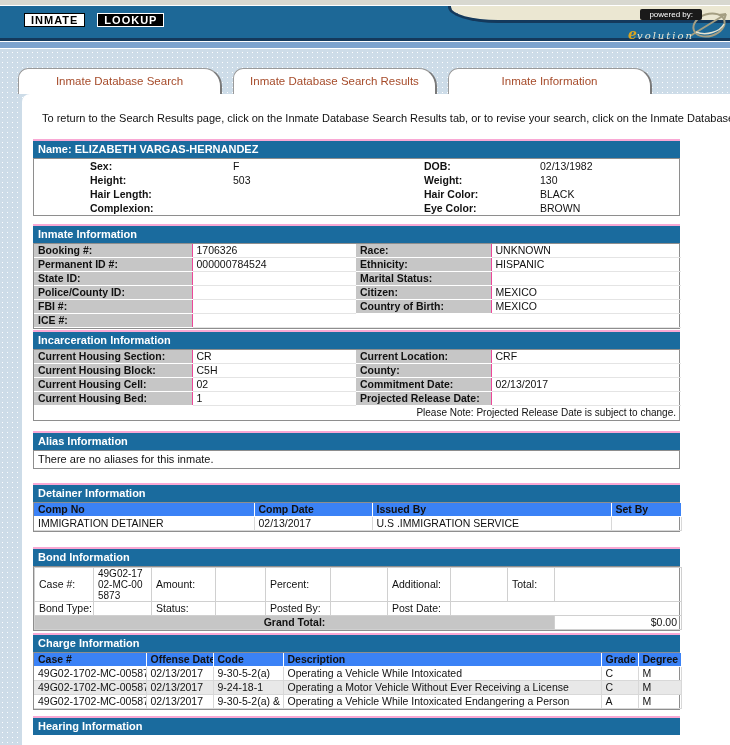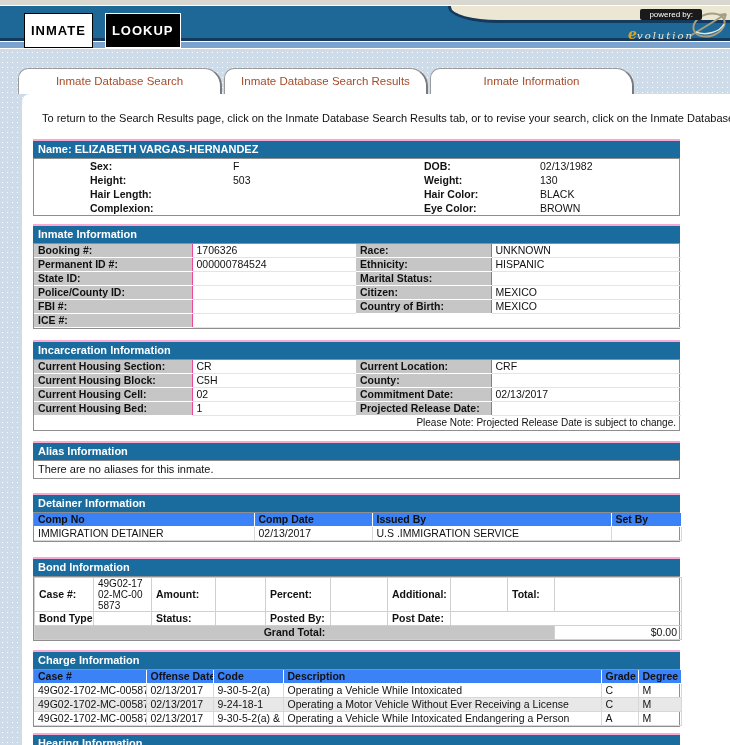--- a/index.html
+++ b/index.html
@@ -14,60 +14,60 @@
     background-image:radial-gradient(#ffffff 0.8px, rgba(255,255,255,0) 0.9px);
     background-size:5px 5px;
   }
   
   .top-strip { height:6px; background:#d8d8d0; border-bottom:1px solid #ffffff; }
   .hdr { position:relative; height:35px; background:#1d6897; border-bottom:3px solid #14395c; }
   .cream { position:absolute; top:0; left:448px; right:0; height:17px;
     background:#ebe7d2; border-bottom:3px solid #14395c; border-left:3px solid #14395c;
     border-bottom-left-radius:50px 16px; }
   .logo { position:absolute; top:7px; left:24px; white-space:nowrap; }
-  .logo span { display:inline-block; font-weight:bold; font-size:13px; letter-spacing:1px; padding:9px 6px; }
+  .logo span { display:inline-block; font-weight:bold; font-size:11px; letter-spacing:1px; padding:0 6px; }
   .logo .w { background:#ffffff; color:#000; border:1px solid #000; }
   .logo .b { background:#000; color:#fff; border:1px solid #fff; margin-left:12px; }
   .pby { position:absolute; top:3px; right:28px; background:#1a1a1a; color:#fff;
     font-size:8px; padding:1px 9px; border-radius:2px; z-index:3; }
   .evol { position:absolute; top:20px; right:36px; z-index:3; font-style:italic; white-space:nowrap; }
   .evol .e { font-family:"DejaVu Serif", serif; font-weight:bold; font-size:14px; color:#d9a421; }
   .evol .rest { font-family:"DejaVu Serif", serif; font-size:10px; color:#ece8d4; letter-spacing:2px; }
   .swoosh { position:absolute; top:0px; right:0px; z-index:2; }
   .mid-strip { height:8px; background:#7ca3ce; border-top:1px solid #fff; border-bottom:1px solid #fff; }
   
-  .tabs { position:absolute; top:68px; left:18px; display:flex; gap:2px; z-index:5; }
+  .tabs { position:absolute; top:68px; left:18px; display:flex; gap:11px; z-index:5; }
   .tab { width:204px; height:26px; line-height:25px; text-align:center;
     background:#ffffff; color:#a64b2a; font-size:11.5px;
     border:1px solid #9a9a9a; border-bottom:none; border-right:2px solid #7a7a7a;
     border-radius:10px 18px 0 0; cursor:pointer; }
   
   .panel { position:absolute; top:94px; left:22px; width:708px; height:651px;
     background:#ffffff; border-top-left-radius:8px; overflow:hidden; }
   .instruction { margin:18px 0 0 20px; font-size:11px; white-space:nowrap; overflow:hidden; }
   .section { width:647px; margin-left:11px; }
-  .m-name { margin-top:15px; } .m-info { margin-top:8px; } .m-inc { margin-top:11px; }
+  .m-name { margin-top:15px; } .m-info { margin-top:8px; } .m-inc { margin-top:1px; }
   .m-alias { margin-top:10px; } .m-det { margin-top:14px; } .m-bond { margin-top:15px; }
-  .m-chg { margin-top:9px; } .m-hear { margin-top:6px; }
+  .m-chg { margin-top:2px; } .m-hear { margin-top:6px; }
   .sec-header { background:#1a6b9e; color:#fff; font-weight:bold; font-size:11px;
     padding:2px 5px 3px 5px; border-top:2px solid #f9a8d4; }
   .sec-body { border:1px solid #8e8e8e; background:#fff; }
   table { border-collapse:collapse; width:100%; table-layout:fixed; }
   td { font-size:10.5px; height:13px; line-height:13px; padding:0 4px;
     overflow:hidden; white-space:nowrap; vertical-align:middle; }
   .lbl { background:#c6c6c6; font-weight:bold; border-right:1px solid #ec4899; border-bottom:1px solid #fff; }
   .val { border-bottom:1px solid #e4e4e4; }
   .name-tbl td { height:14px; line-height:14px;margin-left:8px; }
   .name-lbl { font-weight:bold; }
   .note { text-align:right; font-size:10px; padding:1px 3px 2px 3px; }
   .colhead { background:#3b82f6; font-weight:bold; border-right:1px solid #fff; border-bottom:1px solid #fff; }
   .cell { border-right:1px solid #d8d8d8; border-bottom:1px solid #d8d8d8; }
   .alt td { background:#e8e8e8; }
   .bond-tbl td { border:1px solid #d0d0d0; }
-  .bond-lbl { font-weight:bold; }
+  .bond-lbl { font-weight:normal; }
   .case-val { font-size:10px; line-height:11px; white-space:normal; word-break:break-all; }
   .row1 td { height:26px; }
   .gt-lbl { background:#c6c6c6; font-weight:bold; text-align:center; }
   .gt-val { text-align:right; }
   .alias-msg { font-size:11px; padding:2px 4px 3px 4px; }
 </style>
 </head>
 <body>
 
 <div class="page">

